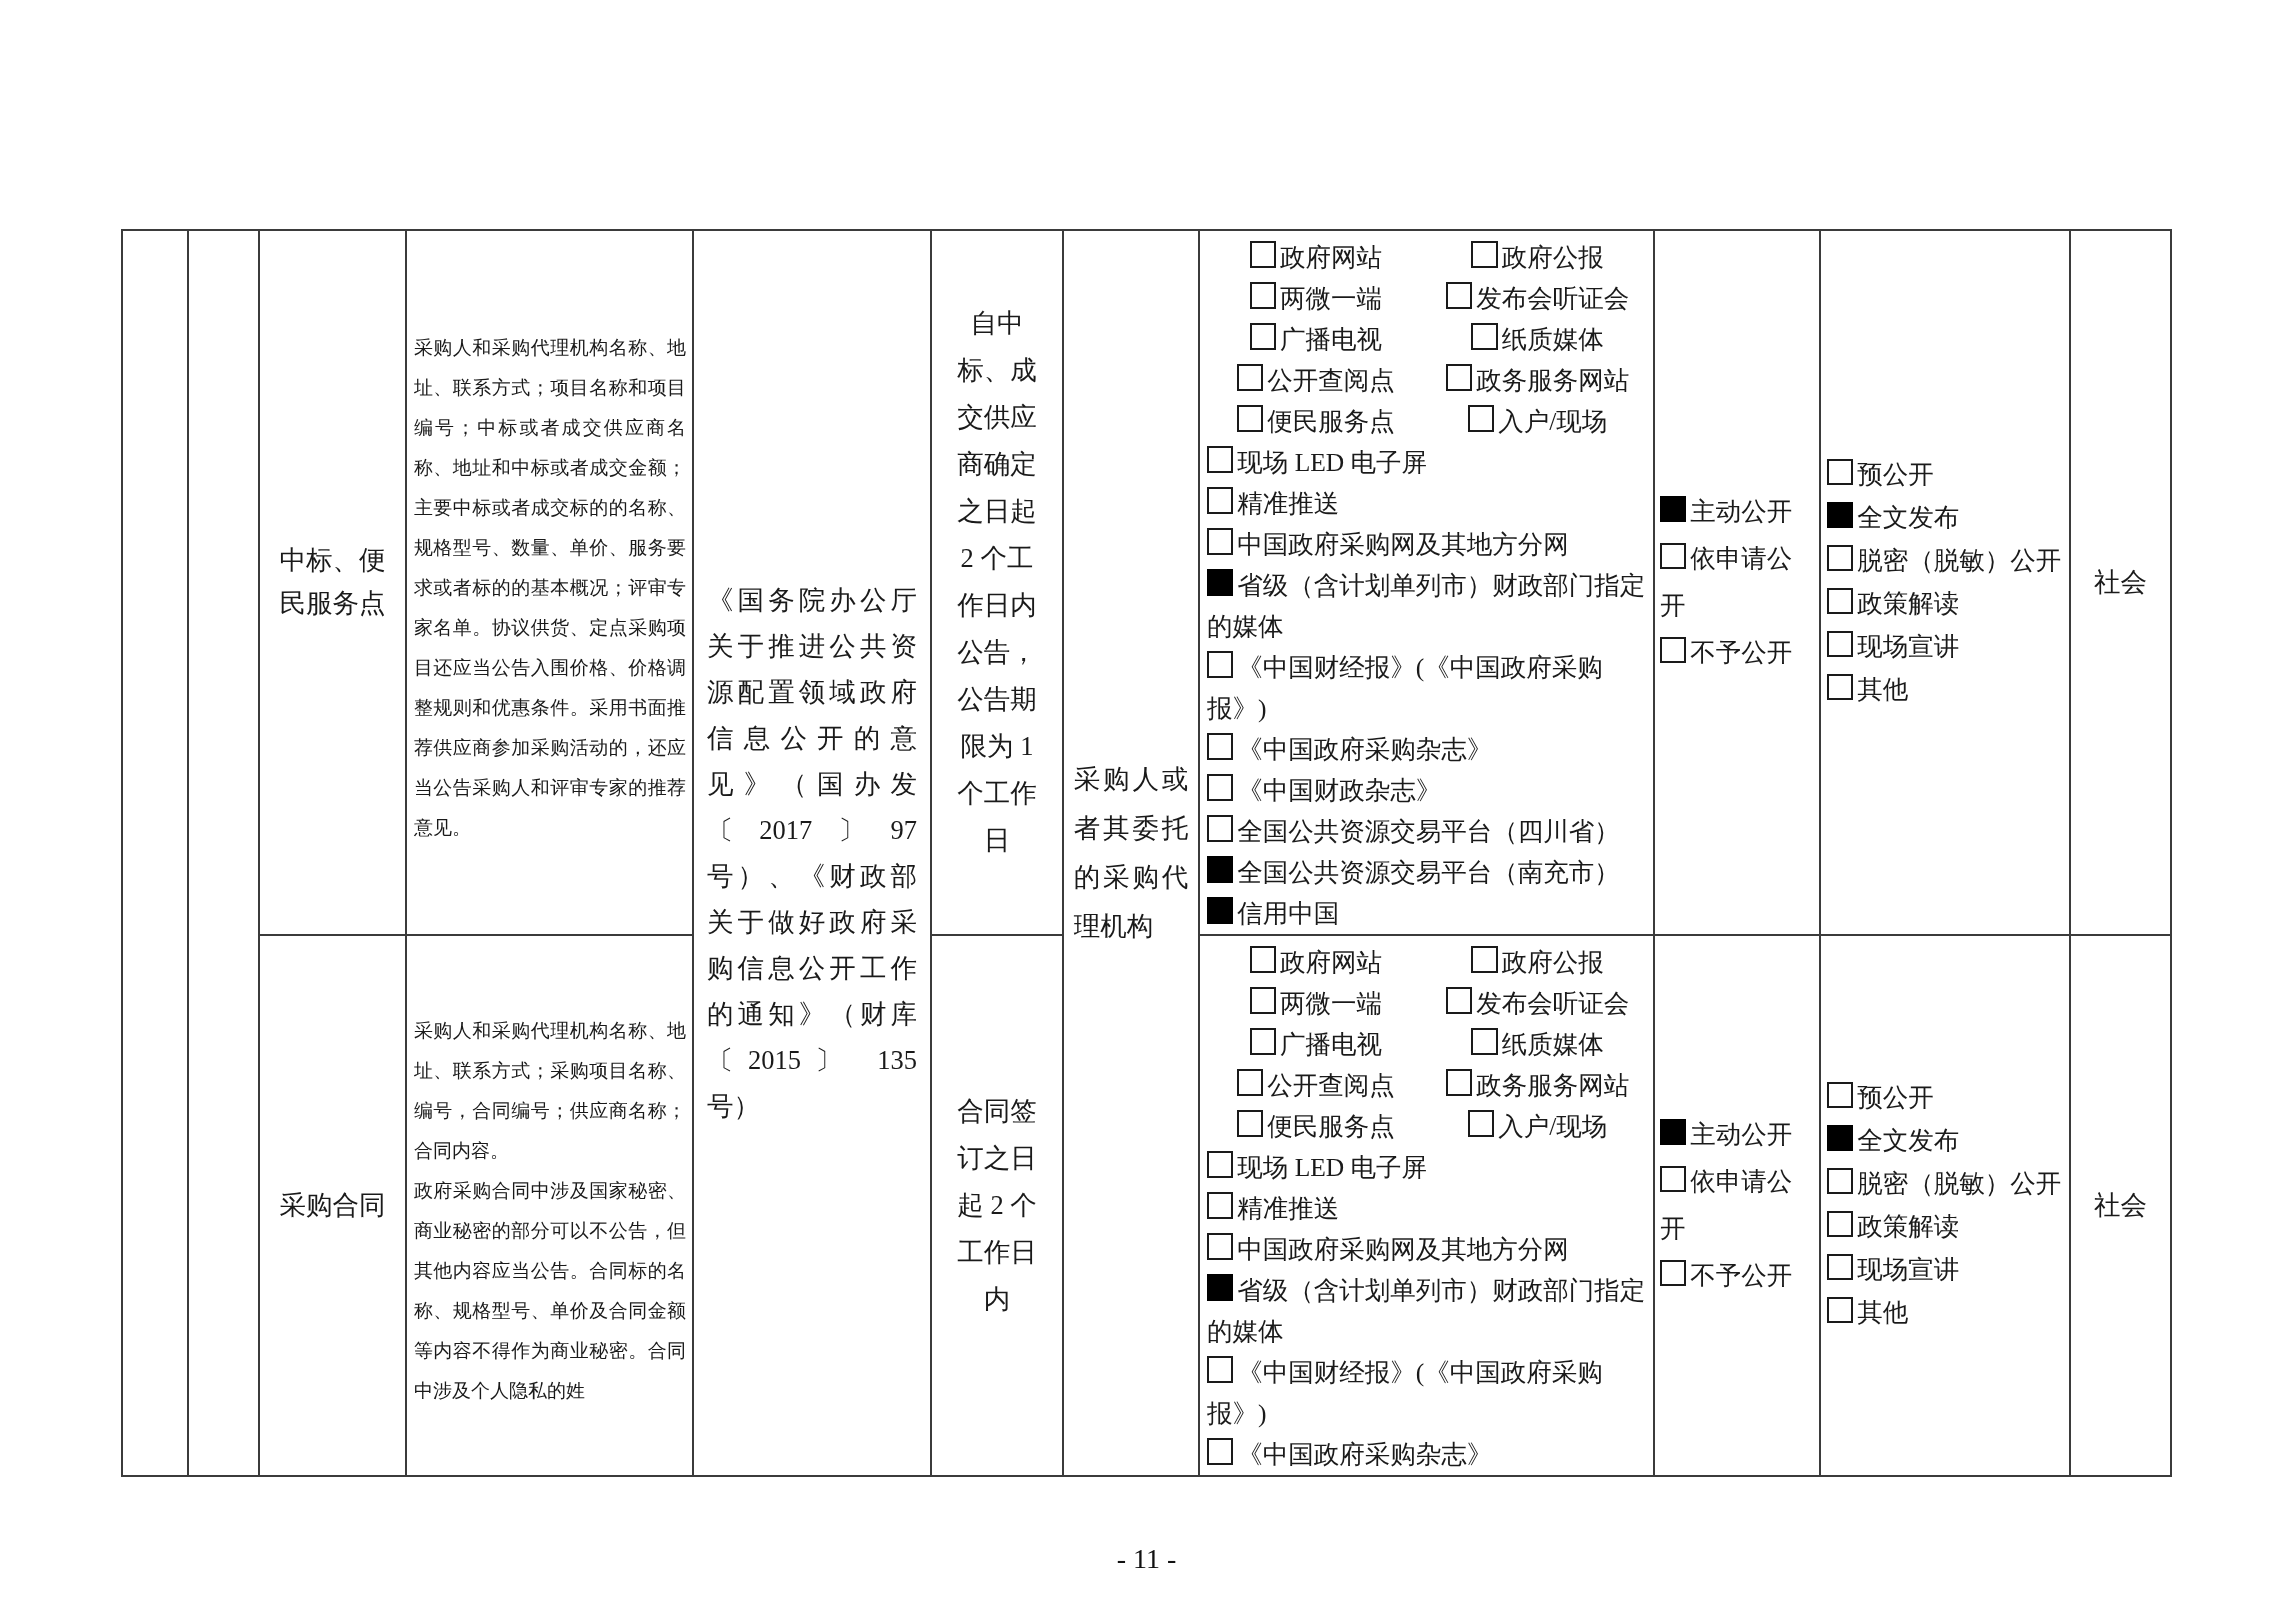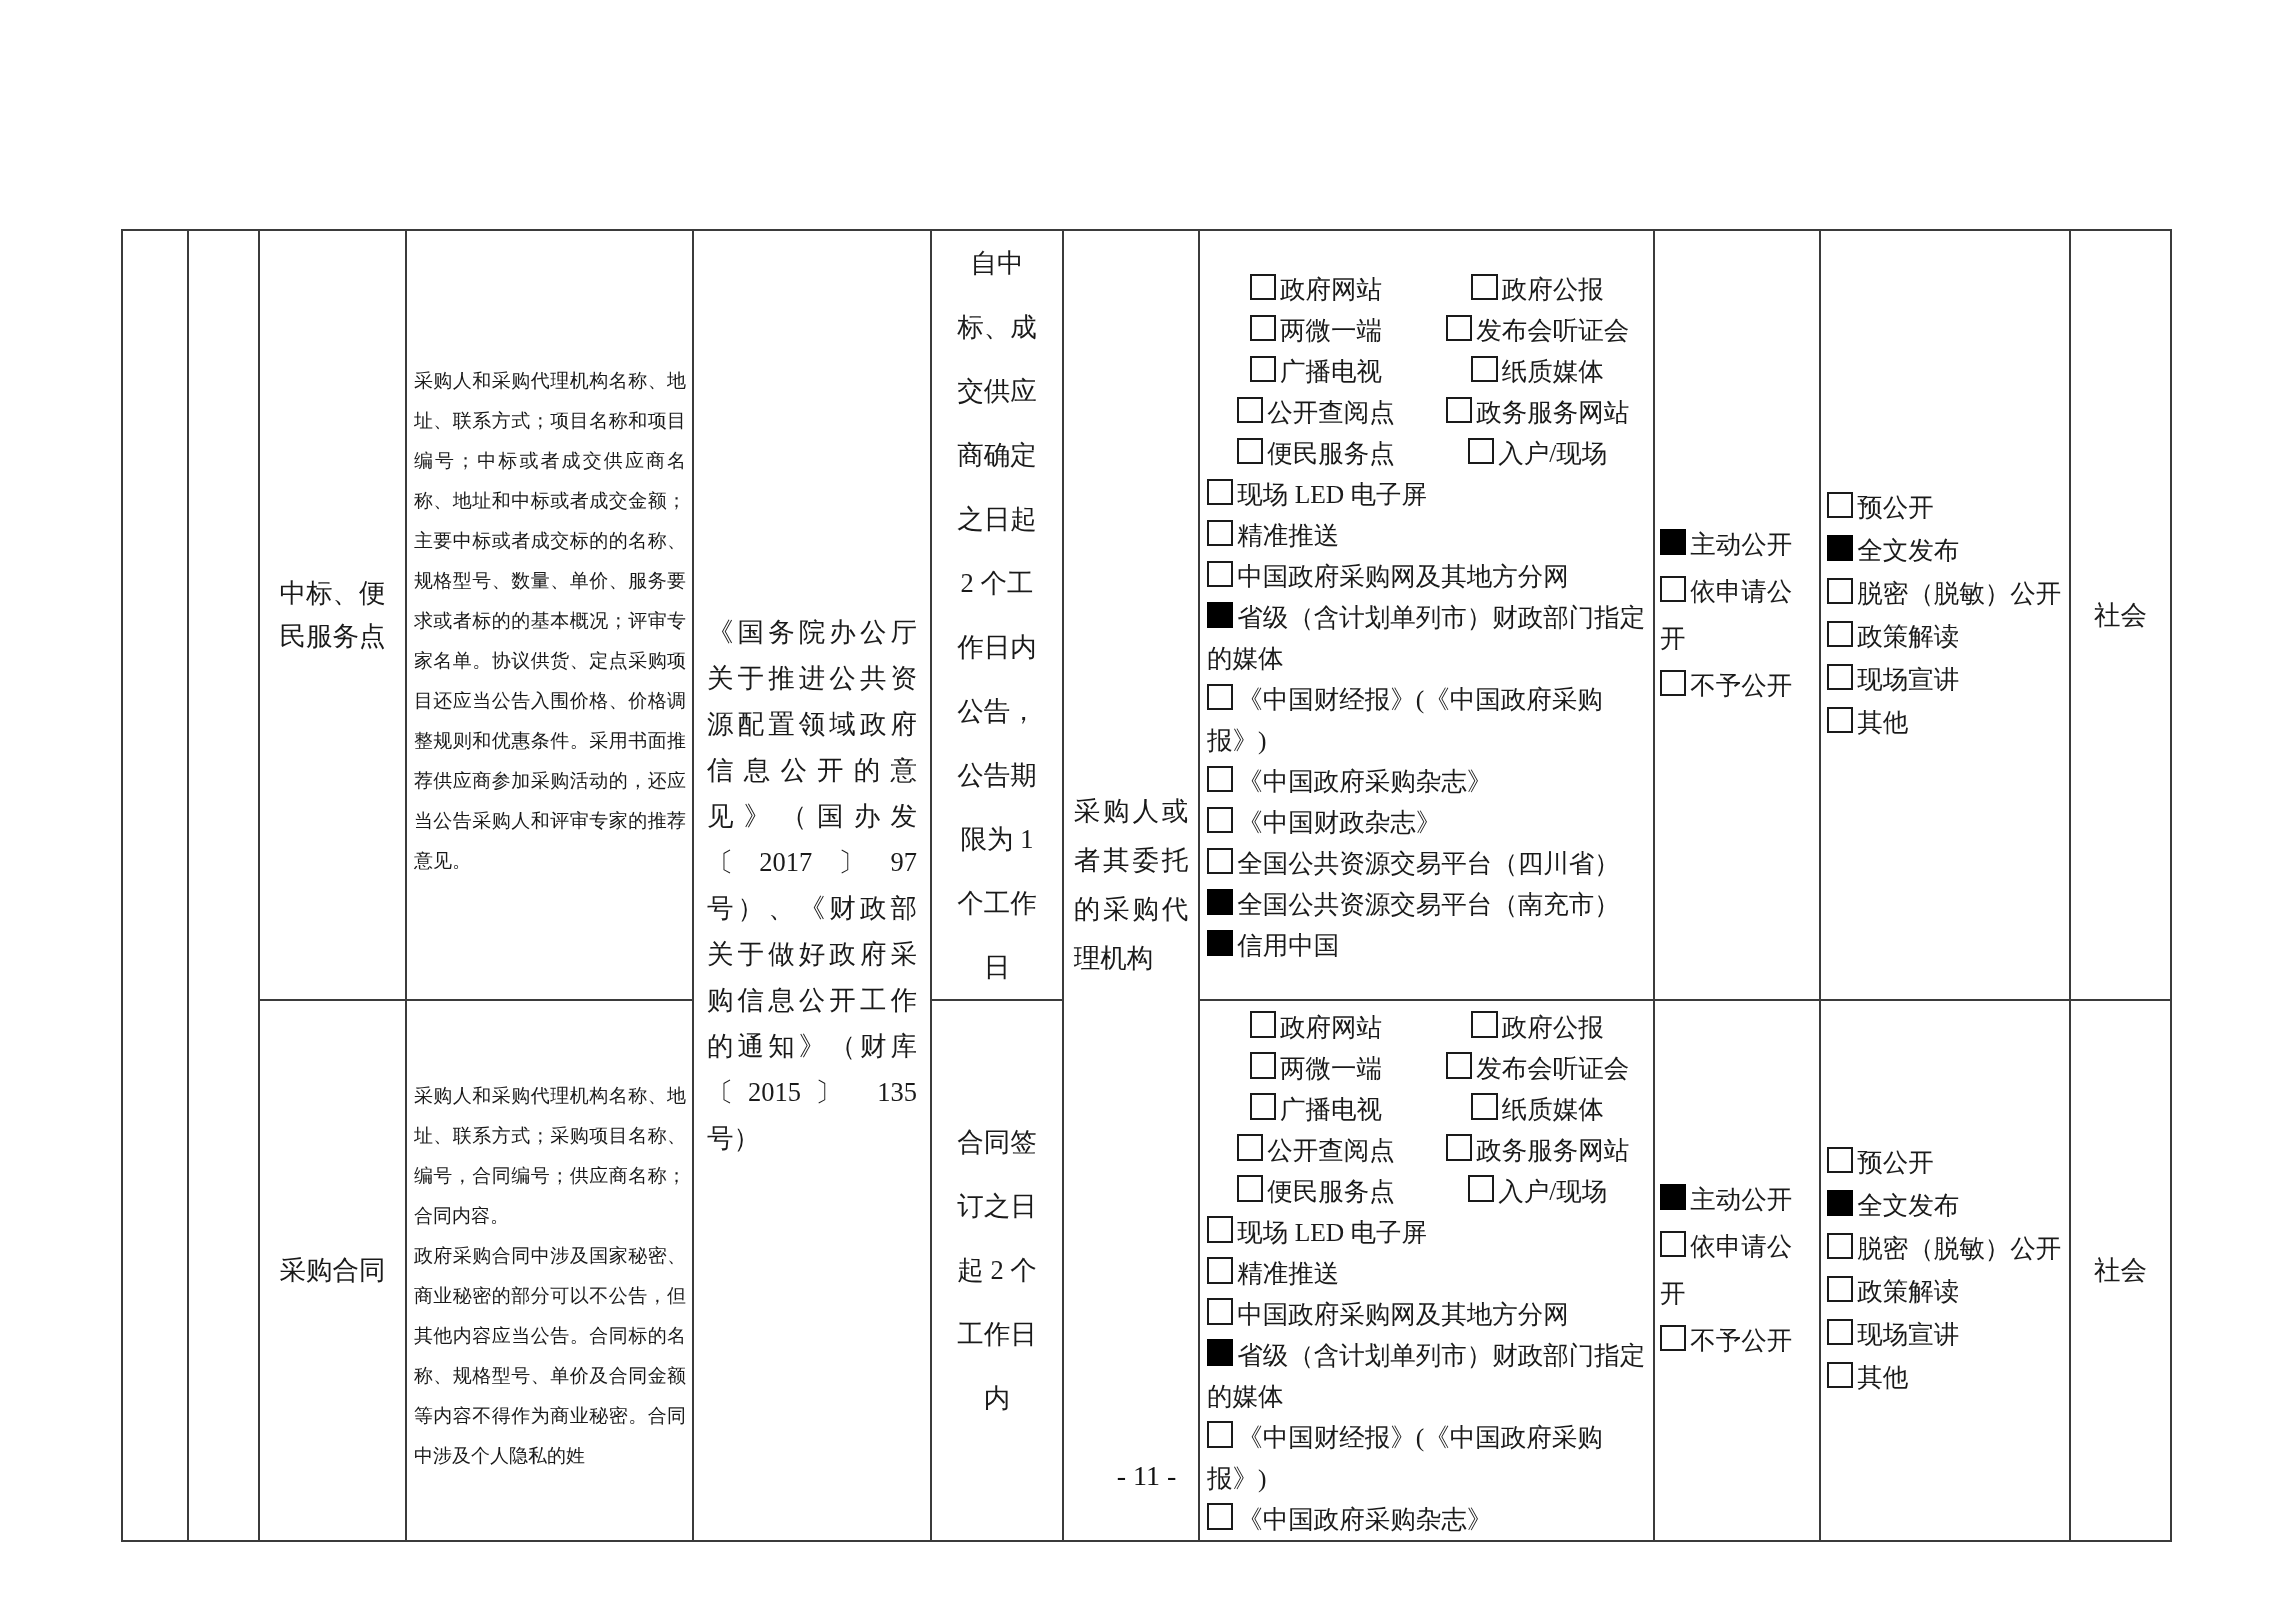--- a/index.html
+++ b/index.html
@@ -18,38 +18,38 @@
   }
   table.doc-table td {
     border:2.9px solid #3b3b3b;
     vertical-align:middle;
     overflow:hidden;
   }
   .c-item   { text-align:center; font-size:26.5px; line-height:43px; padding:0 7.8px; }
   .c-desc   { vertical-align:top; padding:11.8px 5.9px 0 6.9px; font-size:19px; line-height:40px; text-align:justify; }
   .c-desc p { margin:0; }
   .c-legal  { padding:0 13px; font-size:26.5px; line-height:46px; text-align:justify; }
-  .c-time   { text-align:center; font-size:26.5px; line-height:64px; padding:0 20px; }
+  .c-time   { text-align:center; font-size:26.5px; line-height:47px; padding:0 20px; }
   .c-pub    { font-size:26.5px; line-height:49px; padding:0 9.8px; text-align:justify; }
   .c-channels { vertical-align:top; padding:5.9px 2.9px 0 6.9px; font-size:25.5px; }
   .c-mode   { font-size:25.5px; padding:0 2.9px 0 4.9px; }
   .c-form   { font-size:25.5px; padding:0 2.9px 0 5.9px; }
   .c-aud    { text-align:center; font-size:26.5px; }
   .chk-grid { display:grid; grid-template-columns:218px 1fr;text-align:center; }
   .chk-line { line-height:41px; }
   .c-mode .chk-line { line-height:47px; }
   .c-form .chk-line { line-height:43px; }
   .box {
     display:inline-block; width:22.5px; height:22.5px;
     border:2px solid #1a1a1a; margin-right:3.9px;
     vertical-align:-2px; background:#ffffff;
   }
   .box.checked { background:#000000; border-color:#000000; }
   .page-num {
-    position:absolute; left:0; right:0; top:1460px;
+    position:absolute; left:0; right:0; top:1543px;
     text-align:center; font-size:28px; color:#111;
   }
 </style>
 </head>
 <body>
 
 <div class="page">
 
   <table class="doc-table">
     <colgroup>

